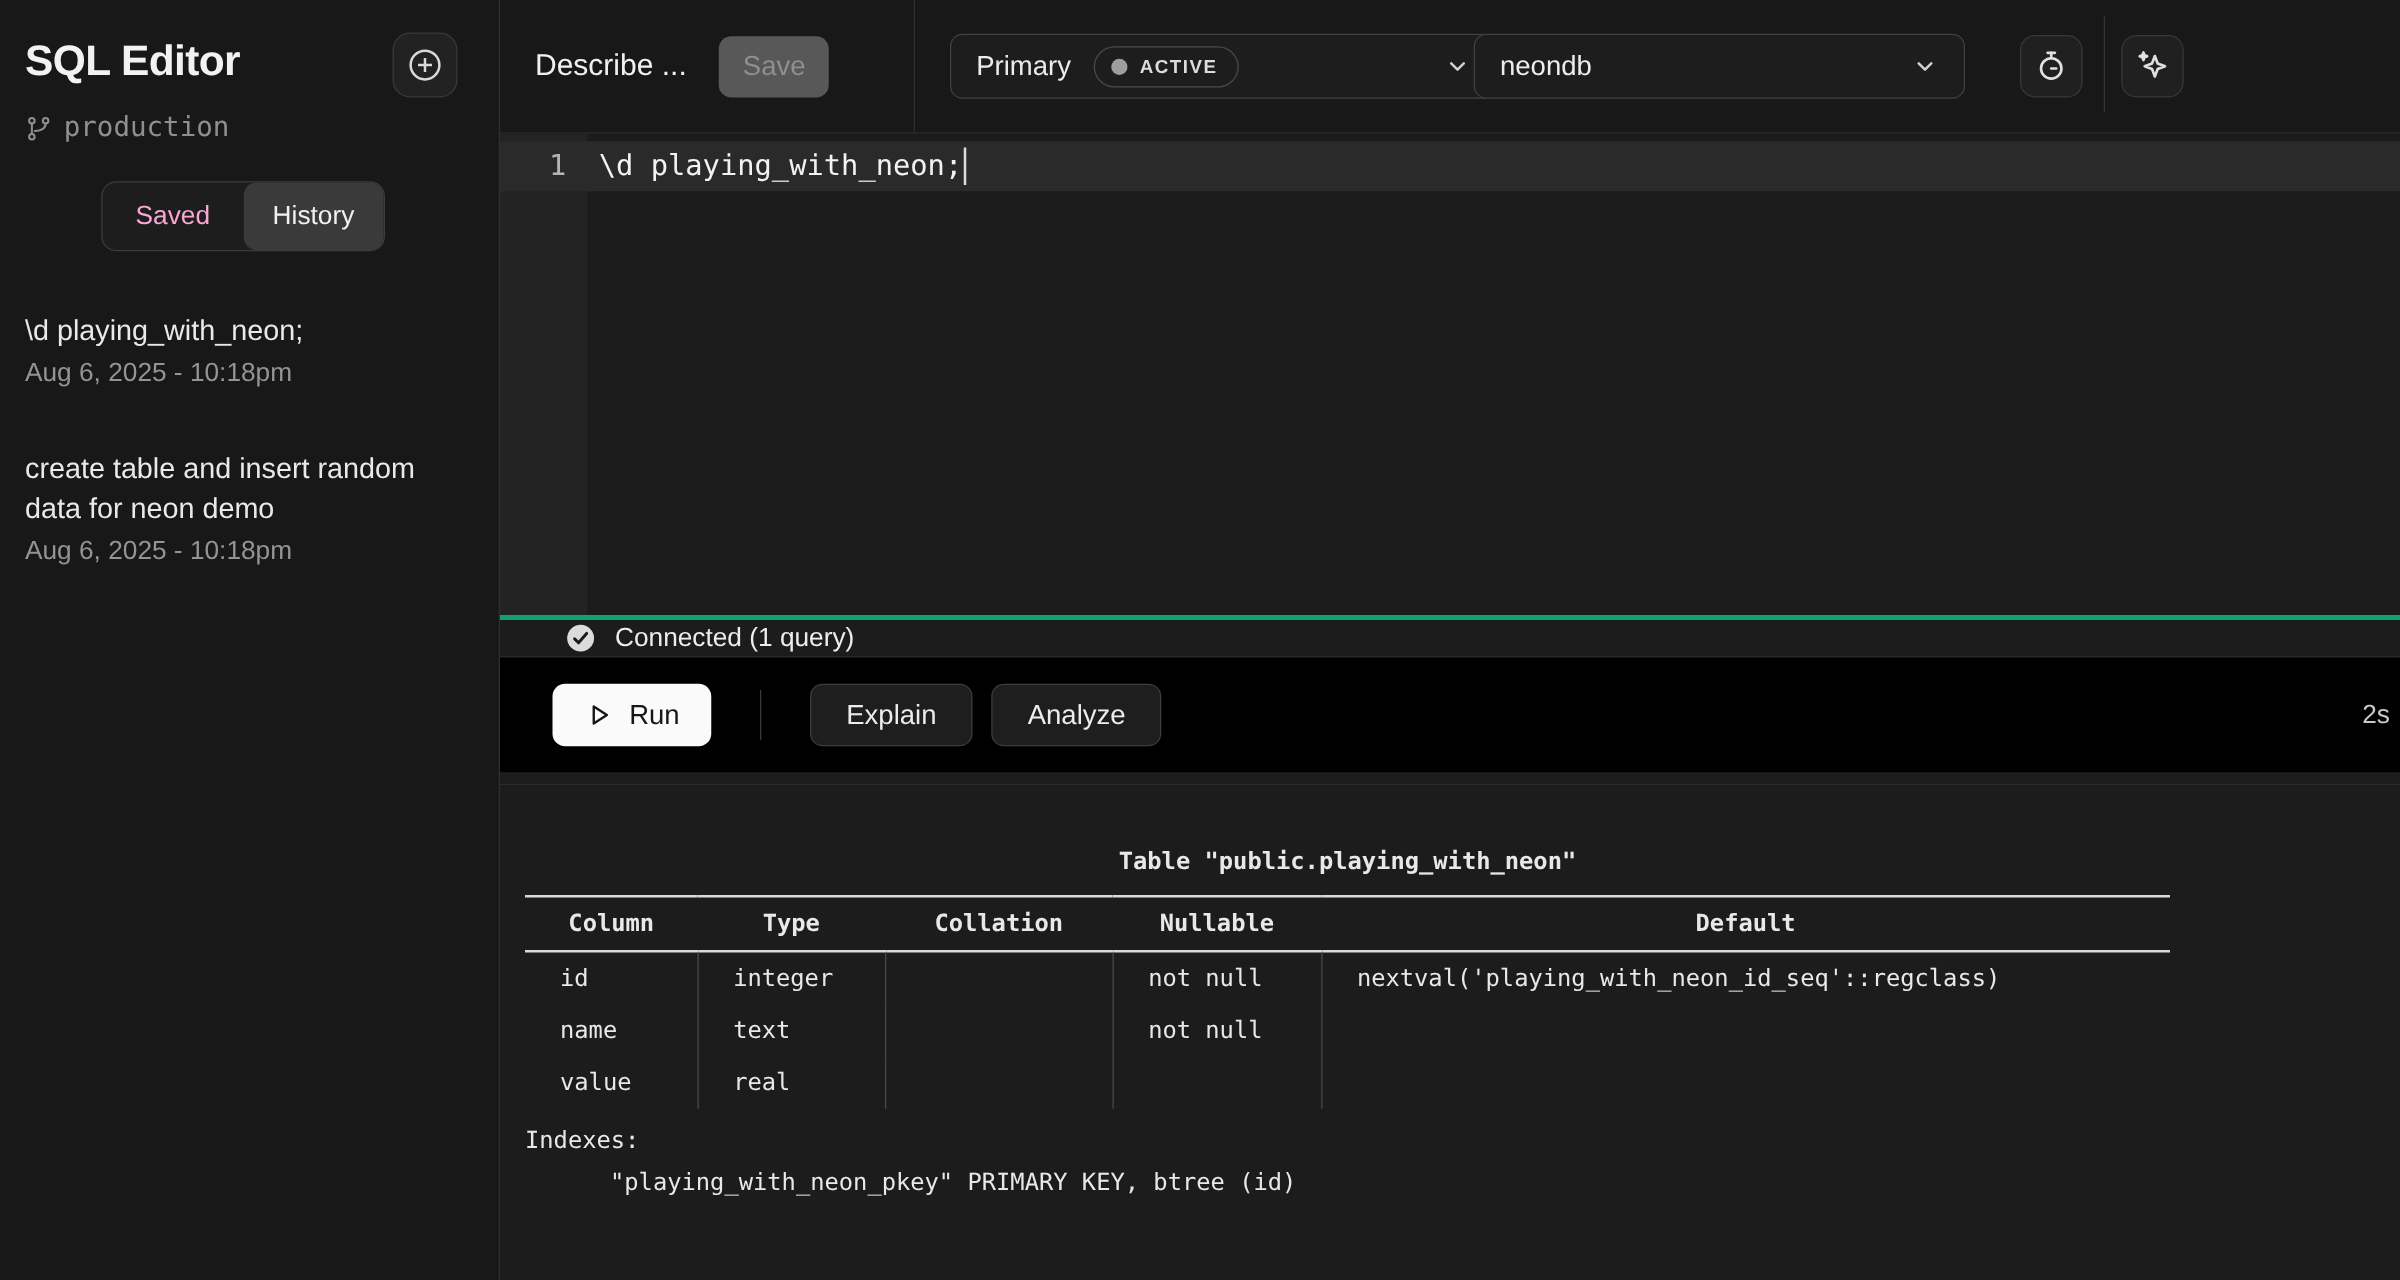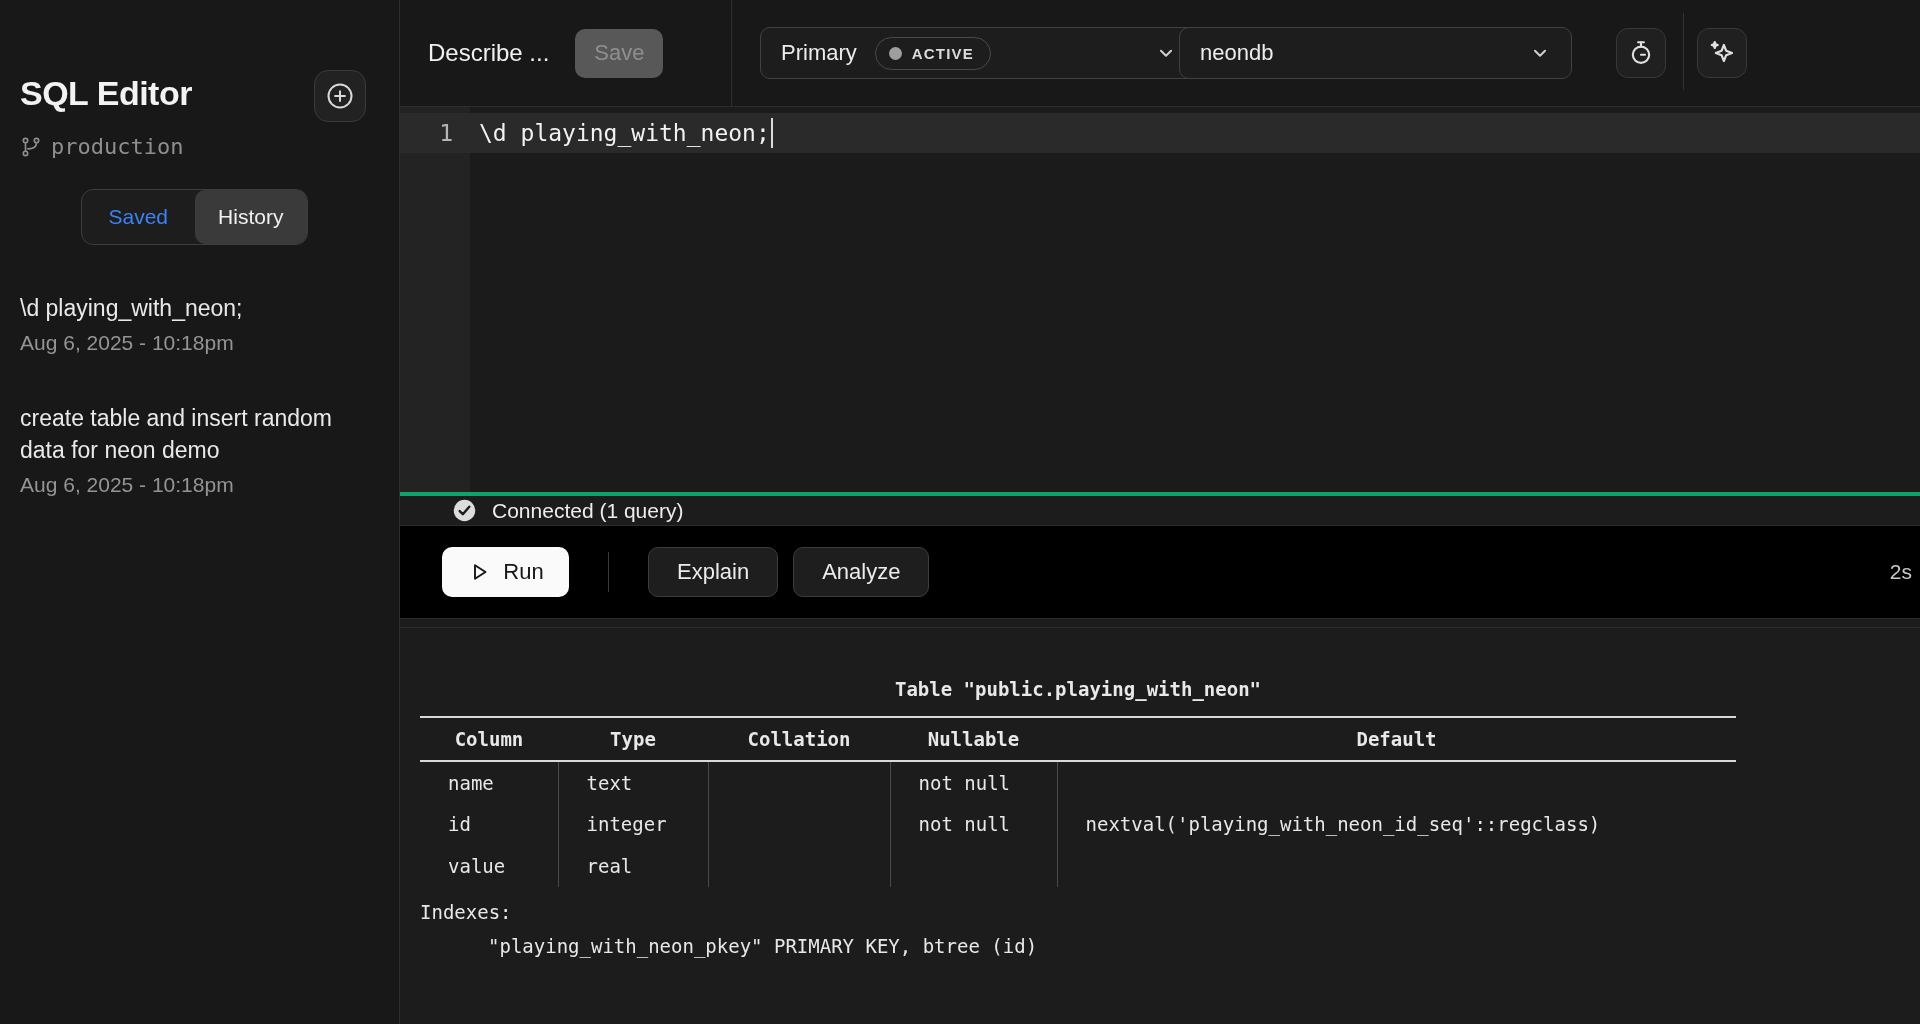--- a/index.html
+++ b/index.html
@@ -6,26 +6,26 @@
   html, body { width: 1920px; height: 1024px; overflow: hidden; }
   body {
     background: #181818;
     color: #ececec;
     font-family: "Liberation Sans", sans-serif;
   }
   .app { display: flex; width: 1920px; height: 1024px; }
 
   
   .sidebar { width: 400px; min-width: 400px; border-right: 1px solid #2e2e2e; background: #181818; }
-  .sidebar-header { display: flex; align-items: flex-start; justify-content: space-between; padding: 26px 33px 0 20px; margin-top: 44px; }
+  .sidebar-header { display: flex; align-items: flex-start; justify-content: space-between; padding: 26px 33px 0 20px; }
   .sql-title { font-size: 34px; font-weight: 700; letter-spacing: -0.5px; color: #f2f2f2; margin-top: 4px; }
   .plus-btn { width: 52px; height: 52px; border: 1px solid #3a3a3a; border-radius: 14px; background: #222222; display: flex; align-items: center; justify-content: center; cursor: pointer; }
   .branch-row { display: flex; align-items: center; gap: 9px; padding: 12px 0 0 20px; color: #8f8f8f; font-family: "DejaVu Sans Mono", monospace; font-size: 22px; }
   .tabs { display: flex; margin: 30px 0 0 81px; width: 227px; height: 56px; border: 1px solid #3d3d3d; border-radius: 12px; background: #1d1d1d; overflow: hidden; }
-  .tab { flex: 1; display: flex; align-items: center; justify-content: center; font-size: 21px; color: #3b82f6; cursor: pointer; }
+  .tab { flex: 1; display: flex; align-items: center; justify-content: center; font-size: 21px; color: #f9a8d4; cursor: pointer; }
   .tab.active { background: #3a3a3a; border-radius: 10px; color: #f0f0f0; }
   .history { padding: 0 20px; }
   .history-item { margin-top: 47px; cursor: pointer; }
   .hi-title { font-size: 23px; color: #e9e9e9; line-height: 1.42; }
   .hi-time { font-size: 21px; color: #949494; margin-top: 6px; }
 
   
   .main { flex: 1; display: flex; flex-direction: column; min-width: 0; }
 
   
@@ -233,32 +233,32 @@
             <tr>
               <th>Column</th>
               <th>Type</th>
               <th>Collation</th>
               <th>Nullable</th>
               <th>Default</th>
             </tr>
           </thead>
           <tbody>
             <tr>
+              <td>id</td>
+              <td>integer</td>
+              <td></td>
+              <td>not null</td>
+              <td>nextval('playing_with_neon_id_seq'::regclass)</td>
+            </tr>
+            <tr>
               <td>name</td>
               <td>text</td>
               <td></td>
               <td>not null</td>
               <td></td>
-            </tr>
-            <tr>
-              <td>id</td>
-              <td>integer</td>
-              <td></td>
-              <td>not null</td>
-              <td>nextval('playing_with_neon_id_seq'::regclass)</td>
             </tr>
             <tr>
               <td>value</td>
               <td>real</td>
               <td></td>
               <td></td>
               <td></td>
             </tr>
           </tbody>
         </table>

